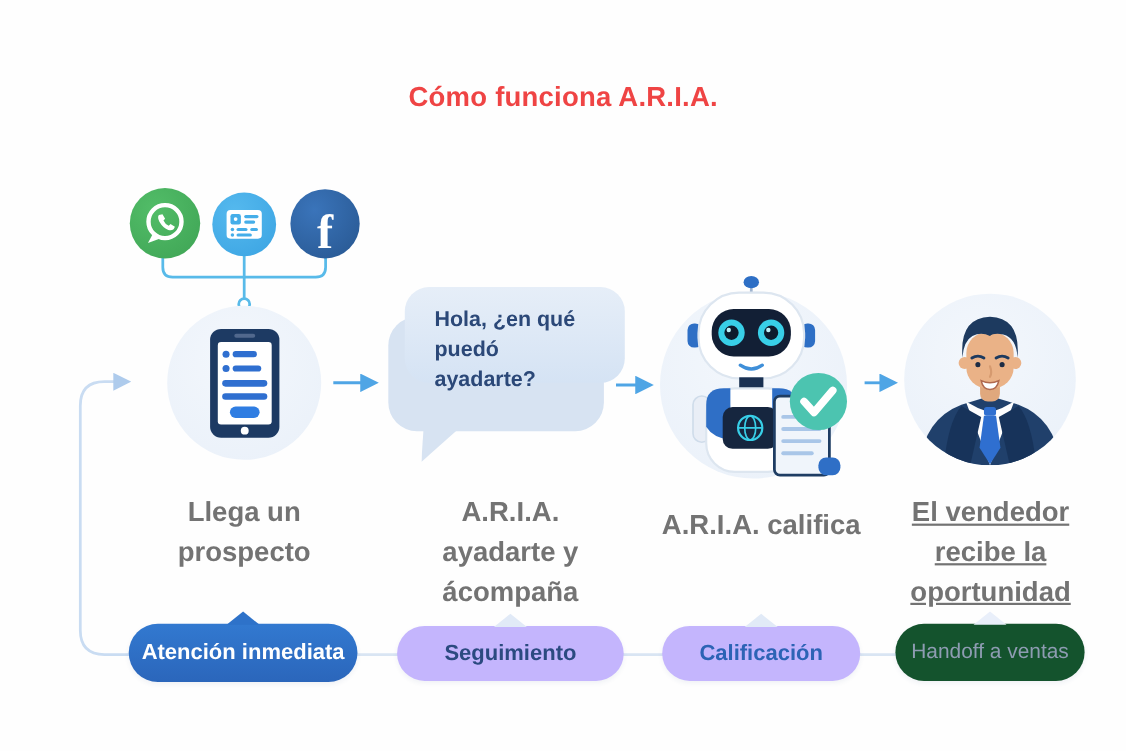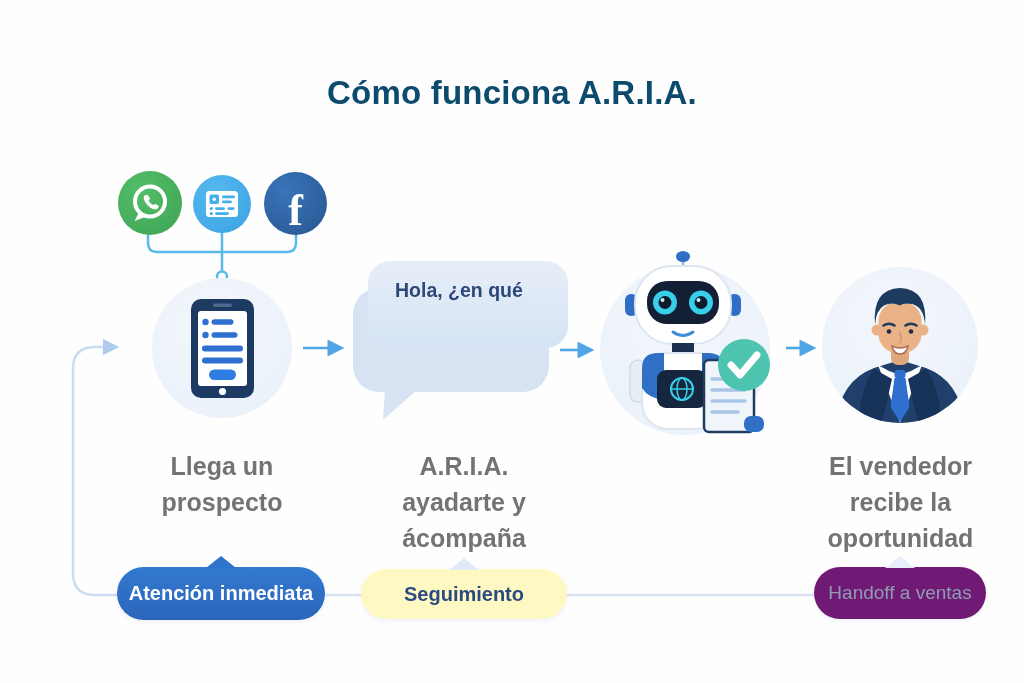--- a/index.html
+++ b/index.html
@@ -6,22 +6,22 @@
   html,body { background:#ffffff; }
   body { font-family:"Liberation Sans", sans-serif; }
   .canvas {
     position:relative; width:1024px; height:683px; background:#fefefe;
     overflow:hidden;
   }
   .overlay { position:absolute; left:0; top:0; z-index:1; }
 
   .title {
     position:absolute; top:74px; left:0; width:100%;
-    text-align:center; font-size:33px; font-weight:700;
-    color:#0c4a6e; letter-spacing:0.2px; z-index:2;
+    text-align:center; font-size:25px; font-weight:700;
+    color:#ef4444; letter-spacing:0.2px; z-index:2;
   }
 
   
   .channel { position:absolute; border-radius:50%; z-index:2;
              display:flex; align-items:center; justify-content:center; }
   .channel.whatsapp { left:118px; top:171px; width:64px; height:64px;
     background:radial-gradient(circle at 35% 30%, #52bd68, #3ea354); }
   .channel.feed { left:193px; top:175px; width:58px; height:58px;
     background:radial-gradient(circle at 35% 30%, #55b9ee, #3aa3e2); }
   .channel.facebook { left:264px; top:172px; width:63px; height:63px;
@@ -50,40 +50,40 @@
     z-index:3; padding:16px 18px 0 27px; }
   .bubble-front .line { font-size:19.5px; font-weight:700; color:#2b4878;
     line-height:1.42; }
 
   
   .step-label { position:absolute; z-index:2; text-align:center;
     font-size:25px; font-weight:700; color:#737373; line-height:1.44; }
   .label-1 { left:137px; top:448px; width:170px; }
   .label-2 { left:365px; top:448px; width:198px; }
   .label-3 { left:582px; top:459px; width:220px; }
-  .label-4 { left:818px; top:448px; width:165px; }
+  .label-4 { left:818px; top:448px; width:165px;text-decoration:underline; }
 
   
   .pill { position:absolute; z-index:3; border-radius:27px;
     display:flex; align-items:center; justify-content:center;
     font-size:20px; font-weight:700;
     box-shadow:0 2px 5px rgba(40,70,130,0.07); }
   .pill::before { content:""; position:absolute; top:-11px; left:50%;
     transform:translateX(-50%); width:0; height:0;
     border-left:15px solid transparent; border-right:15px solid transparent;
     border-bottom:12px solid #ccc; }
   .pill.solid { left:117px; top:567px; width:208px; height:53px;
     background:linear-gradient(180deg,#3279d0,#2b66bb); color:#ffffff; }
   .pill.solid::before { border-bottom-color:#2e72c9; }
-  .pill.light { background:#fef9c3; color:#2b4a80; }
+  .pill.light { background:#c4b5fd; color:#2b4a80; }
   .pill.light::before { border-bottom-color:#e1eaf7; }
   .pill.p2 { left:361px; top:569px; width:206px; height:50px; }
   .pill.p3 { left:602px; top:569px; width:180px; height:50px; color:#2c63b5; }
   .pill.muted { left:814px; top:567px; width:172px; height:52px;
-    background:#701a75; color:#8e9cb2; font-weight:400; font-size:19px; }
+    background:#14532d; color:#8e9cb2; font-weight:400; font-size:19px; }
   .pill.muted::before { border-bottom-color:#e9effa; }
 </style>
 </head>
 <body>
 
 <div class="canvas">
 
   <svg class="overlay" width="1024" height="683" viewBox="0 0 1024 683">
     <defs>
       <marker id="arrBlue" viewBox="0 0 10 10" refX="8" refY="5" markerWidth="6.5" markerHeight="6.5" orient="auto">
@@ -146,20 +146,21 @@
     <rect x="59.5" y="54.2" width="26" height="5.6" rx="2.8" fill="#2f6fd0"></rect>
     <rect x="50" y="67.5" width="41" height="6" rx="3" fill="#2f6fd0"></rect>
     <rect x="50" y="79.5" width="41" height="6" rx="3" fill="#2f6fd0"></rect>
     <rect x="57" y="91.5" width="27" height="10.5" rx="5.2" fill="#2f7de2"></rect>
   </svg>
 
   <div class="bubble-back"></div>
   <div class="bubble-tail"></div>
   <div class="bubble-front">
     <div class="line">Hola, ¿en qué</div>
+    <div class="line">puedó ayadarte?</div>
   </div>
 
   <div class="step-circle circle-robot"></div>
   <svg class="robot-svg" width="180" height="195" viewBox="0 0 180 195">
     <line x1="85" y1="11" x2="85" y2="21" stroke="#9fb4cf" stroke-width="2.5"></line>
     <ellipse cx="85" cy="8.5" rx="7" ry="5.5" fill="#2e6fc5"></ellipse>
     <rect x="27" y="46" width="13" height="22" rx="6" fill="#2e6fc5"></rect>
     <rect x="130" y="46" width="13" height="22" rx="6" fill="#2e6fc5"></rect>
     <rect x="37" y="18" width="96" height="78" rx="37" fill="#ffffff" stroke="#dde6f0" stroke-width="2"></rect>
     <rect x="49" y="33" width="72" height="43" rx="20" fill="#121f35"></rect>
@@ -211,25 +212,29 @@
       <path d="M 83.5 58.5 q 5.5 -3.5 11 0" stroke="#1d3a5f" stroke-width="2.6" fill="none" stroke-linecap="round"></path>
       <circle cx="67" cy="64.5" r="2.3" fill="#1d2c44"></circle>
       <circle cx="89" cy="64.5" r="2.3" fill="#1d2c44"></circle>
       <path d="M 78 66 q 2.2 6 0 9.5" stroke="#d69a6f" stroke-width="2" fill="none" stroke-linecap="round"></path>
       <path d="M 70 79 Q 78 83 86 79 Q 84.5 87 78 87 Q 71.5 87 70 79 Z" fill="#ffffff" stroke="#b06a50" stroke-width="1.4"></path>
     </svg>
   </div>
 
   <div class="step-label label-1">Llega un prospecto</div>
   <div class="step-label label-2">A.R.I.A. ayadarte y ácompaña</div>
+  <div class="step-label label-3">A.R.I.A. califica</div>
   <div class="step-label label-4">El vendedor recibe la oportunidad</div>
 
   <div class="pill solid">
     <span>Atención inmediata</span>
   </div>
   <div class="pill light p2">
     <span>Seguimiento</span>
   </div>
+  <div class="pill light p3">
+    <span>Calificación</span>
+  </div>
   <div class="pill muted">
     <span>Handoff a ventas</span>
   </div>
 
 </div>
 
 </body></html>

